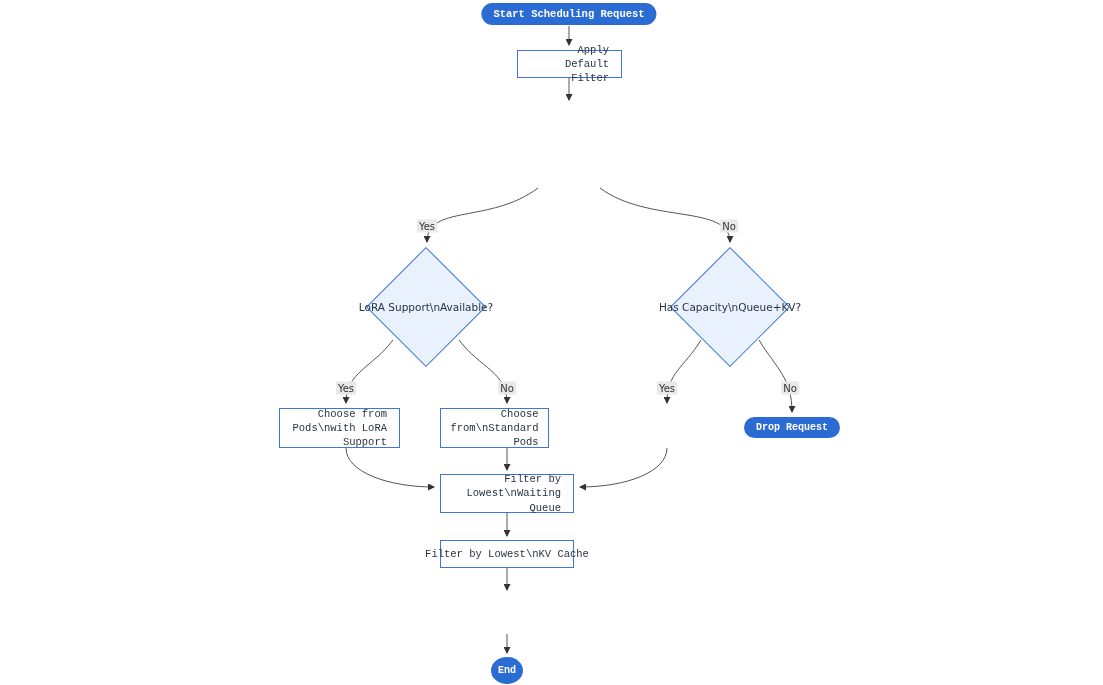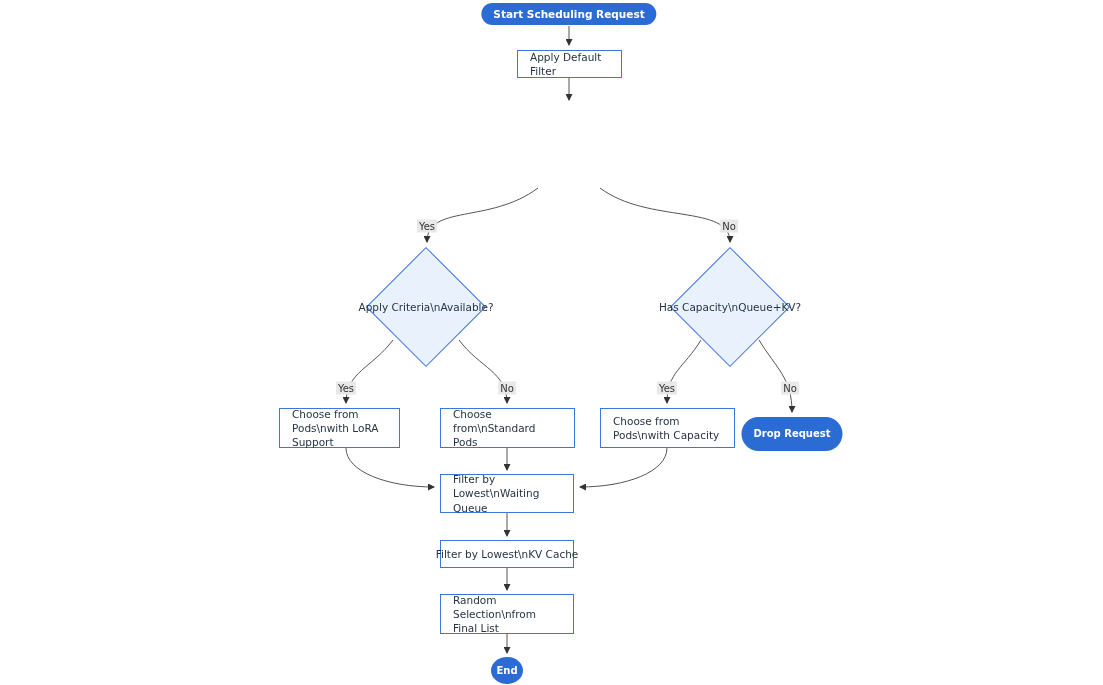--- a/index.html
+++ b/index.html
@@ -25,23 +25,23 @@
     background:var(--canvas);
     overflow:hidden;
   }
   svg.edges{position:absolute;left:0;top:0;width:1103px;height:685px;}
   svg.edges path.edge{fill:none;stroke:var(--edge);stroke-width:1;}
 
   .node{
     position:absolute;
     box-sizing:border-box;
     display:flex;align-items:center;justify-content:center;
-    text-align:left;
+    text-align:right;
     color:var(--text);
-    font-size:10.5px;line-height:1.35;
+    font-size:10.5px;line-height:1.35;font-family:Liberation Mono, monospace;
   }
   .rect{
     background:var(--node-fill);
     border:1.3px solid var(--node-border);
     padding:2px 12px;
   }
   .pill{
     background:var(--pill-fill);
     color:var(--pill-text);
     font-weight:bold;
@@ -122,41 +122,39 @@
     <path class="edge" d="M507,634 L507,653" marker-end="url(#arrow)"></path>
   </svg>
 
   <div class="node pill" style="left:569px;top:3px;height:22px;">Start Scheduling Request</div>
 
   <div class="node rect" style="left:517px;top:50px;width:105px;height:28px;">Apply Default Filter</div>
 
 
   <div class="diamond" style="left:366px;top:247px;width:120px;height:120px;">
     <div class="shape" style="width:85px;height:85px;"></div>
-    <div class="dlabel">Apply Criteria\nAvailable?</div>
+    <div class="dlabel">LoRA Support\nAvailable?</div>
   </div>
 
   <div class="diamond" style="left:670px;top:247px;width:120px;height:120px;">
     <div class="shape" style="width:85px;height:85px;"></div>
     <div class="dlabel">Has Capacity\nQueue+KV?</div>
   </div>
 
   <div class="node rect" style="left:279px;top:408px;width:121px;height:40px;">Choose from Pods\nwith LoRA Support</div>
 
-  <div class="node rect" style="left:440px;top:408px;width:135px;height:40px;">Choose from\nStandard Pods</div>
+  <div class="node rect" style="left:440px;top:408px;width:109px;height:40px;">Choose from\nStandard Pods</div>
 
-  <div class="node rect" style="left:600px;top:408px;width:135px;height:40px;">Choose from Pods\nwith Capacity</div>
 
-  <div class="node pill" style="left:792px;top:417px;height:34px;font-size:10px;">Drop Request</div>
+  <div class="node pill" style="left:792px;top:417px;height:21px;font-size:10px;">Drop Request</div>
 
   <div class="node rect" style="left:440px;top:474px;width:134px;height:39px;">Filter by Lowest\nWaiting Queue</div>
 
   <div class="node rect" style="left:440px;top:540px;width:134px;height:28px;white-space:nowrap;">Filter by Lowest\nKV Cache</div>
 
-  <div class="node rect" style="left:440px;top:594px;width:134px;height:40px;">Random Selection\nfrom Final List</div>
 
   <div class="node ellipse" style="left:507px;top:657px;width:32px;height:27px;font-size:10px;">End</div>
 
   <span class="edge-label" style="left:427px;top:226px;">Yes</span>
   <span class="edge-label" style="left:729px;top:226px;">No</span>
   <span class="edge-label" style="left:346px;top:388px;">Yes</span>
   <span class="edge-label" style="left:507px;top:388px;">No</span>
   <span class="edge-label" style="left:667px;top:388px;">Yes</span>
   <span class="edge-label" style="left:790px;top:388px;">No</span>
 

